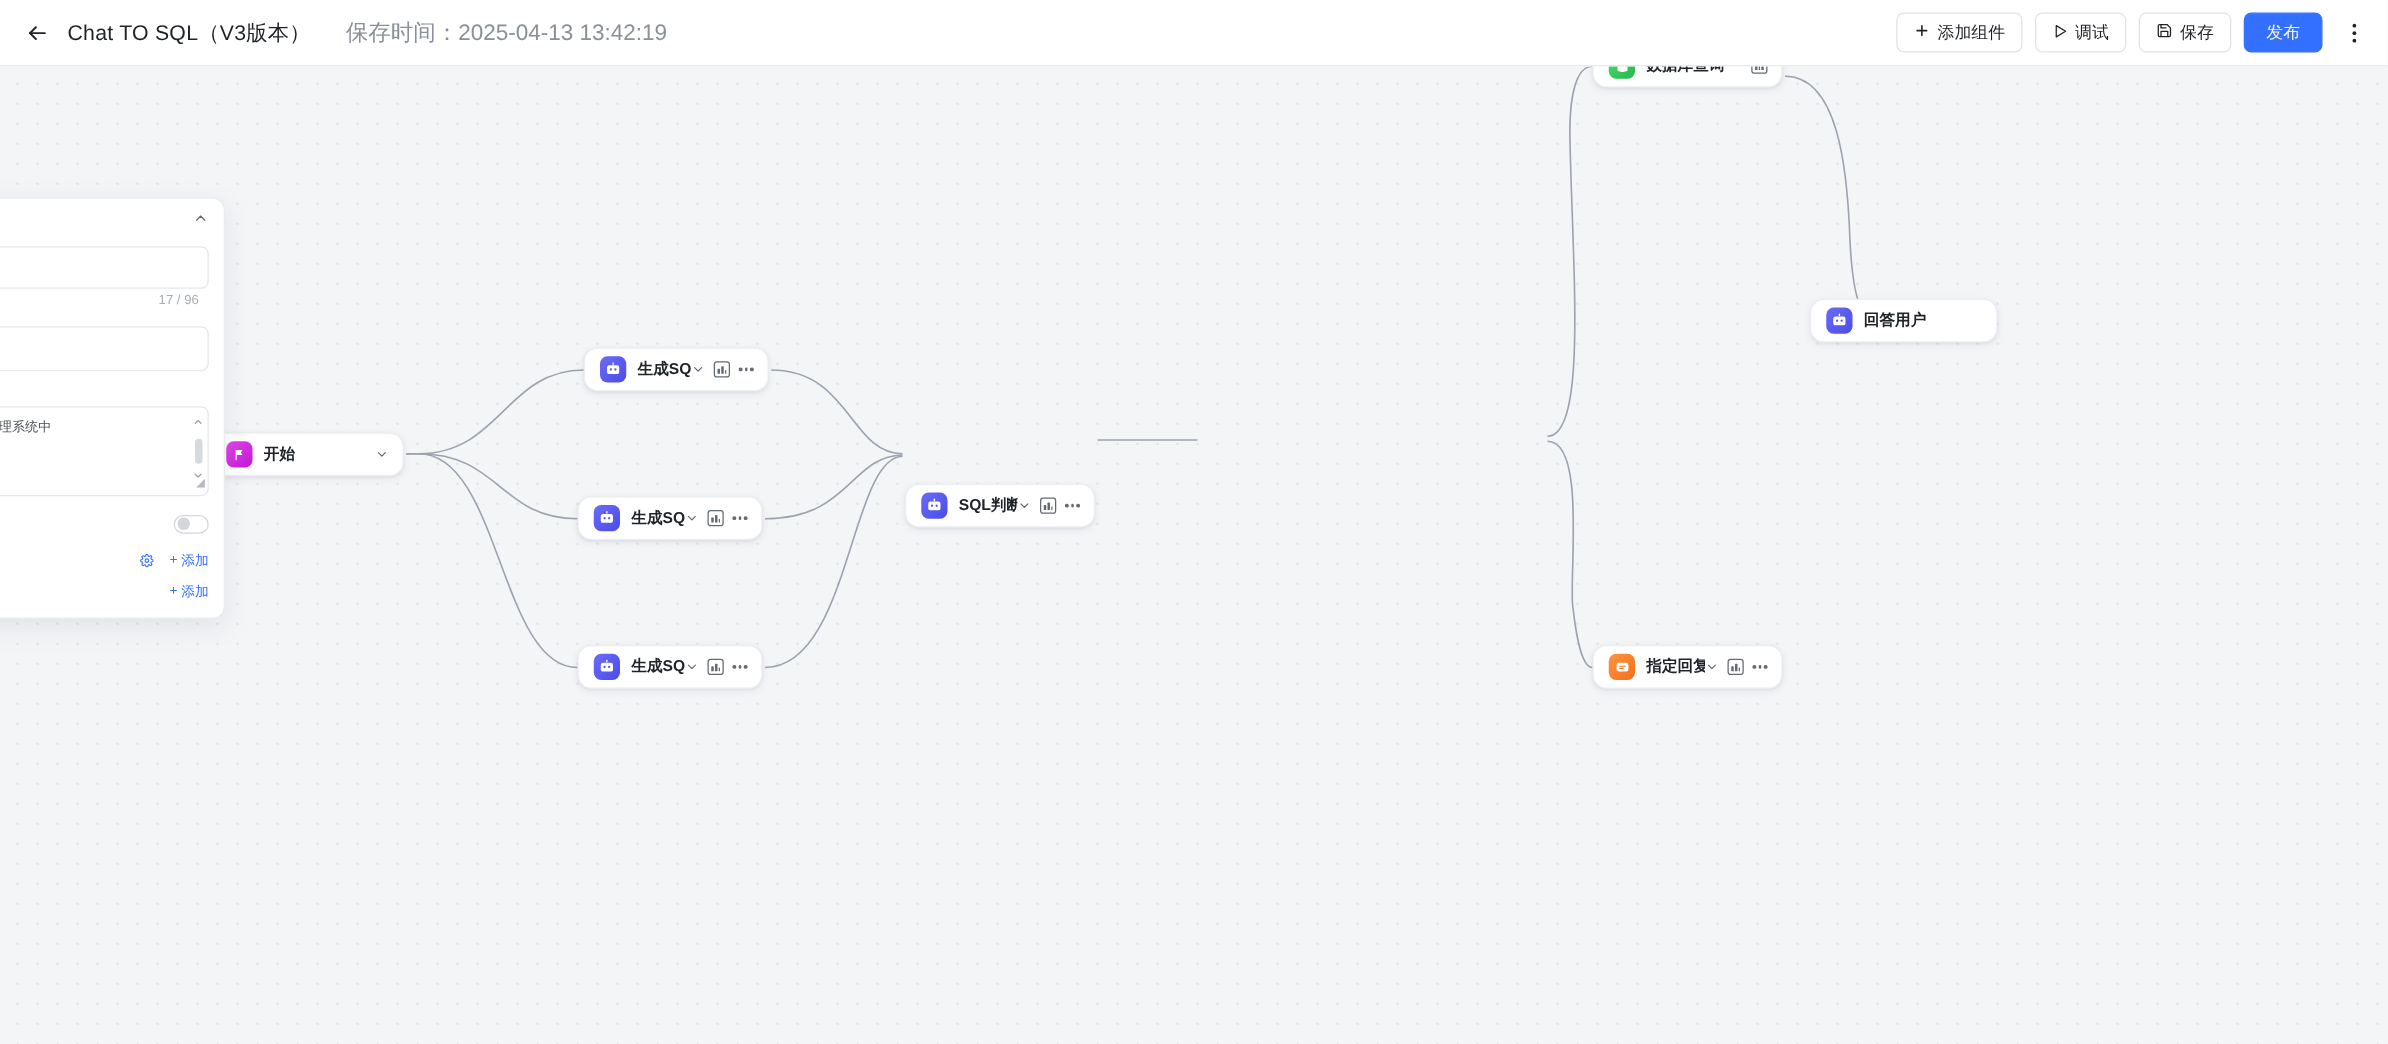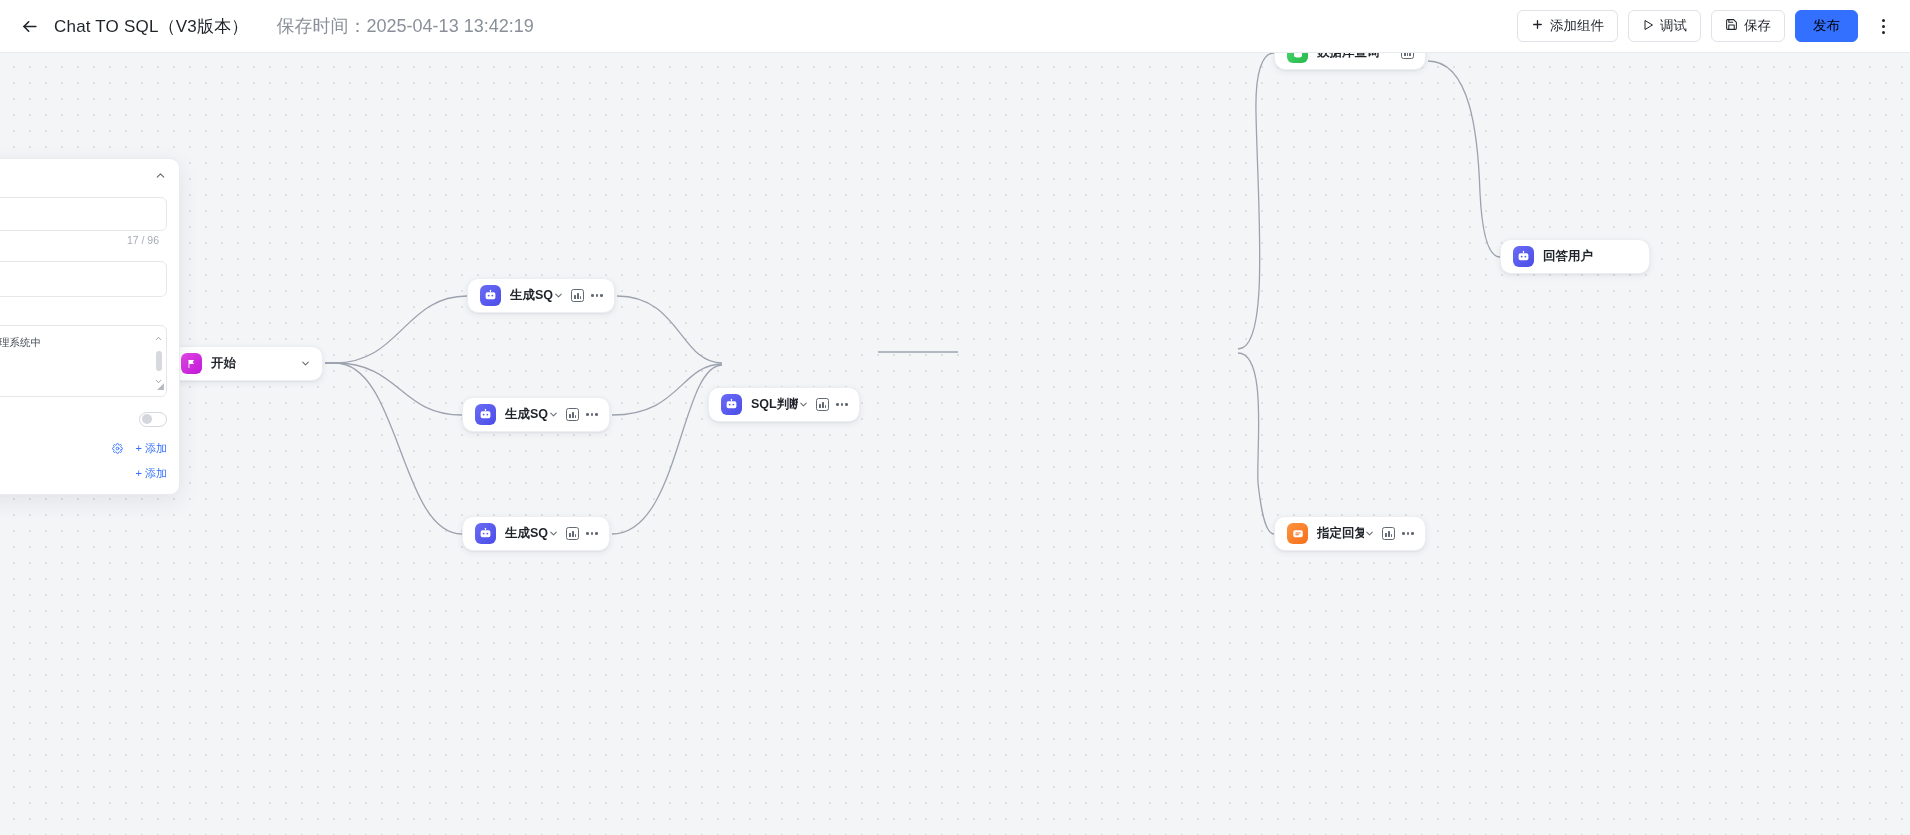--- a/index.html
+++ b/index.html
@@ -38,21 +38,21 @@
     display: flex; align-items: center; gap: 10px;
   }
   .hbtn {
     height: 32px; padding: 0 13px;
     display: flex; align-items: center; gap: 6px;
     border: 1px solid #dfe2e6; border-radius: 6px;
     background: #fff; font-size: 13.5px; color: #1f2329;
     cursor: pointer; white-space: nowrap;
   }
   .hbtn.primary {
-    background: #3370ff; border-color: #3370ff; color: #000000;
+    background: #3370ff; border-color: #3370ff; color: #fef9c3;
     padding: 0 17px; font-weight: 500;
   }
   .more-dots {
     width: 26px; height: 30px; margin-left: 2px;
     display: flex; flex-direction: column; align-items: center;
     justify-content: center; gap: 3px; cursor: pointer;
   }
   .more-dots i { width: 3px; height: 3px; border-radius: 50%; background: #1f2329; display: block; }
 
   
@@ -345,21 +345,21 @@
           <b style="height:3px"></b>
         </span>
       <span class="act act-dots">
           <i></i>
           <i></i>
           <i></i>
         </span>
     </div>
   </div>
 
-  <div class="node" style="left:708px; top:334px; width:152px; height:35px;justify-content:space-between;">
+  <div class="node" style="left:724px; top:334px; width:152px; height:35px;justify-content:space-between;">
     <div class="node-ico" style="background:linear-gradient(135deg,#6b6cf5,#4a4ce8);">
       <svg width="13" height="13" viewBox="0 0 24 24" fill="#fff">
           <rect x="3" y="6" width="18" height="13" rx="3.2"></rect>
           <circle cx="8.6" cy="12.2" r="1.7" fill="#5a5cf0"></circle>
           <circle cx="15.4" cy="12.2" r="1.7" fill="#5a5cf0"></circle>
           <rect x="11" y="1.5" width="2" height="4" rx="1"></rect>
         </svg>
     </div>
     <div class="node-title">SQL判断</div>
     <div class="node-actions">
@@ -403,21 +403,21 @@
           <b style="height:3px"></b>
         </span>
       <span class="act act-dots">
           <i></i>
           <i></i>
           <i></i>
         </span>
     </div>
   </div>
 
-  <div class="node" style="left:1500px; top:186px; width:150px; height:35px;">
+  <div class="node" style="left:1448px; top:186px; width:150px; height:35px;">
     <div class="node-ico" style="background:linear-gradient(135deg,#6b6cf5,#4a4ce8);">
       <svg width="13" height="13" viewBox="0 0 24 24" fill="#fff">
           <rect x="3" y="6" width="18" height="13" rx="3.2"></rect>
           <circle cx="8.6" cy="12.2" r="1.7" fill="#5a5cf0"></circle>
           <circle cx="15.4" cy="12.2" r="1.7" fill="#5a5cf0"></circle>
           <rect x="11" y="1.5" width="2" height="4" rx="1"></rect>
         </svg>
     </div>
     <div class="node-title">回答用户</div>
   </div>

